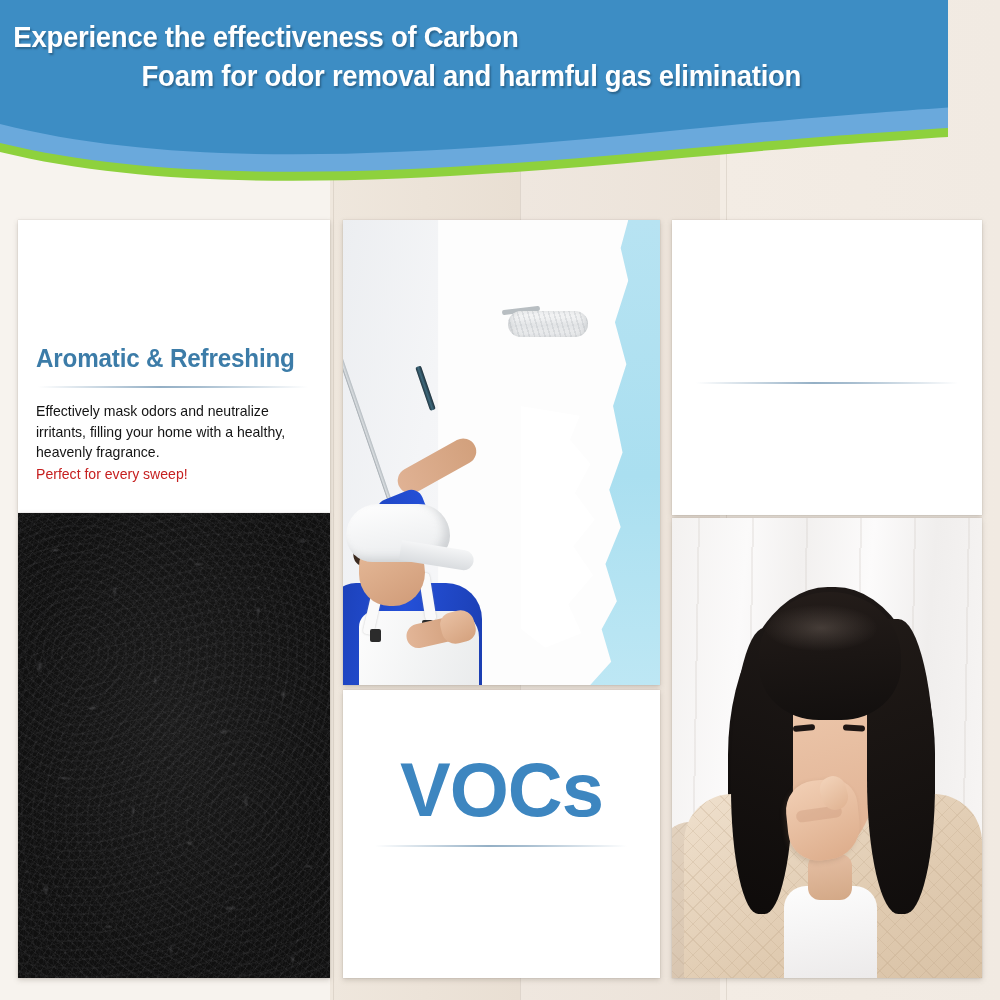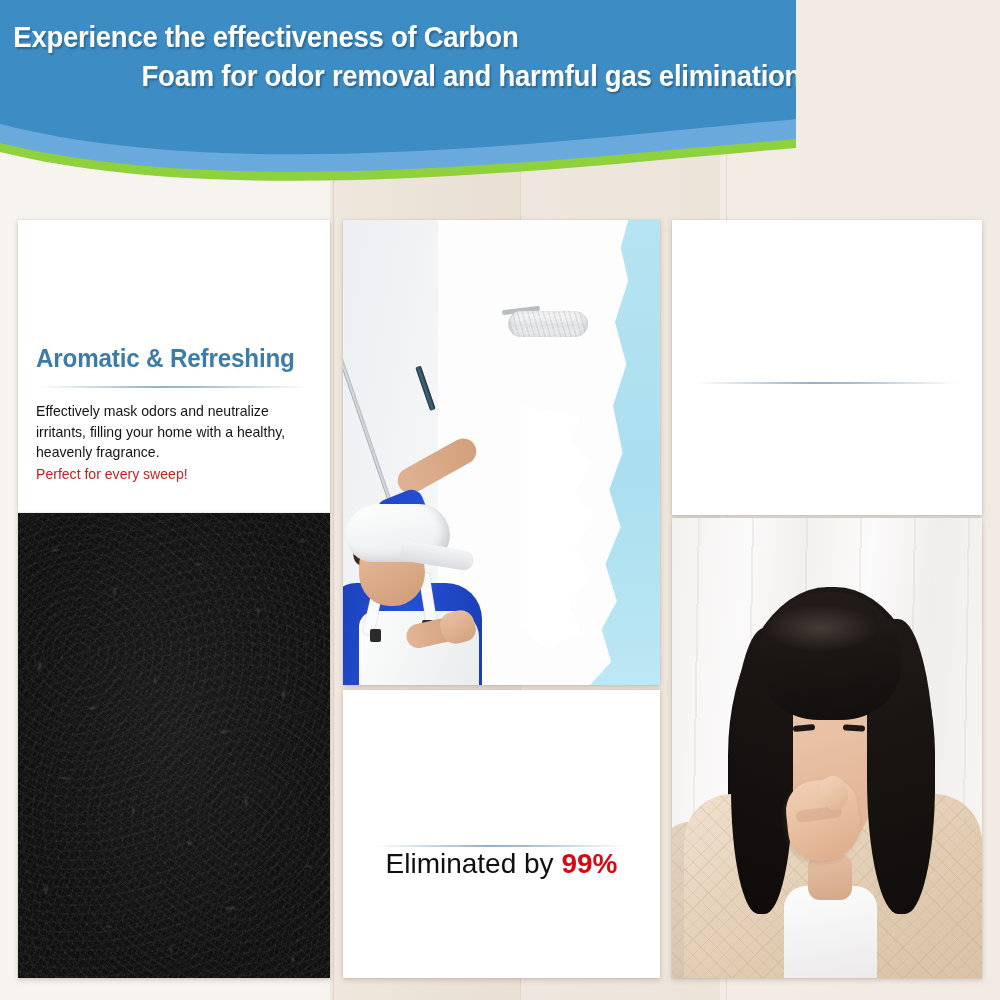--- a/index.html
+++ b/index.html
@@ -21,21 +21,21 @@
         #efe7df 52%, #ece3d9 72%,
         #f3ece4 72%, #f1eae2 100%);
   }
   .bg-wall-seam {
     position:absolute; top:0; bottom:0; width:1px;
     background:rgba(180,168,155,.28);
   }
 
   
   #header-banner {
-    position:absolute; left:0; top:0; width:796px; height:200px;
+    position:absolute; left:0; top:0; width:948px; height:200px;
     overflow:hidden;
   }
   #header-banner svg { position:absolute; left:0; top:0; }
   .banner-title {
     position:absolute; left:0; top:0; width:1000px;
     padding:18px 14px 0 14px;
     color:#ffffff;
     font-size:29px;
     font-weight:bold;
     letter-spacing:-0.3px;
@@ -428,24 +428,22 @@
   <div class="painter-clipB"></div>
   <div class="painter-hair"></div>
   <div class="painter-head"></div>
   <div class="painter-cap"></div>
   <div class="painter-cap-brim"></div>
   <div class="painter-armDown"></div>
   <div class="painter-hand"></div>
 </div>
 
 <div class="panel" id="panel-vocs">
+  <div id="vocs-heading">VOCs</div>
   <div class="hr-fade" id="vocs-rule"></div>
-  <div id="vocs-sub">
-    <span>Eliminated by </span><span class="pct">99%</span>
-  </div>
 </div>
 
 <div class="panel" id="panel-odors">
   <div class="hr-fade" id="odors-rule"></div>
 </div>
 
 <div class="panel" id="panel-woman">
   <div class="woman-bg"></div>
   <div class="woman-curtain"></div>
   <div class="woman-sofa">

